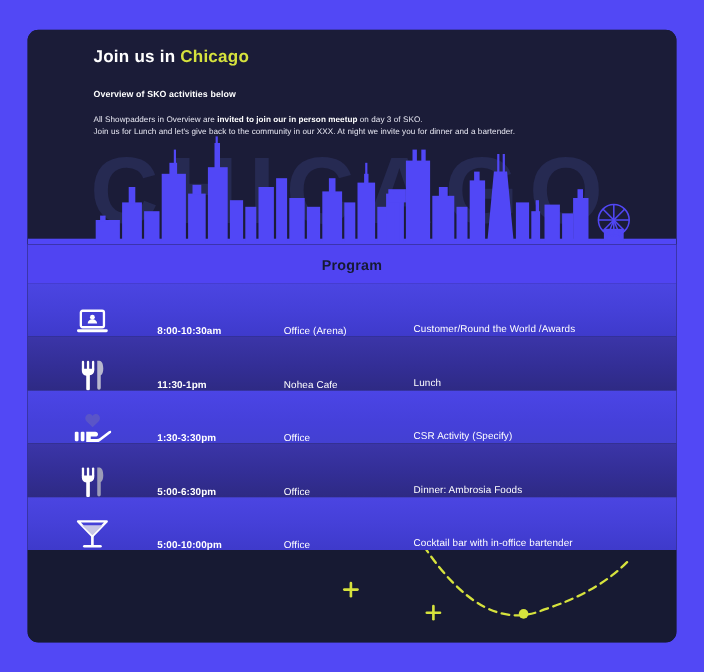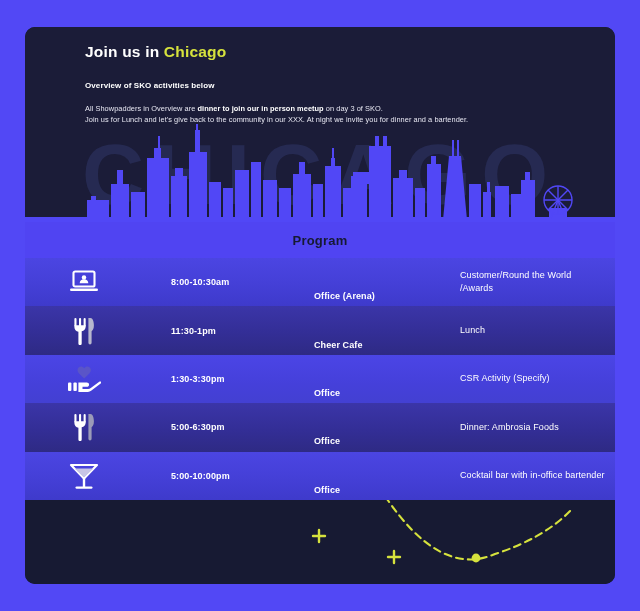--- a/index.html
+++ b/index.html
@@ -112,23 +112,22 @@
   
   .program-table {
     flex: 0 0 242px;
     display: flex;
     flex-direction: column;
   }
 
   .row {
     flex: 1 1 0;
     display: flex;
-    align-items: center;
+    align-items: flex-end;
     position: relative;
-    gap: 28px;
   }
   .row.light {
     background: linear-gradient(180deg, #4B45E2 0%, #4540D8 50%, #3E3ACB 100%);
   }
   .row.dark {
     background: linear-gradient(180deg, #3B35A8 0%, #332E96 55%, #2E2A84 100%);
   }
   .row.light.alt {
     background: linear-gradient(180deg, #4B45E6 0%, #4540DA 60%, #4340D2 100%);
   }
@@ -142,21 +141,21 @@
   .cell-time {
     flex: 0 0 115px;
     font-size: 9px;
     font-weight: 700;
     color: #FFFFFF;
     letter-spacing: .1px;
   }
   .cell-place {
     flex: 0 0 118px;
     font-size: 9px;
-    font-weight: 700;
+    font-weight: 400;
     color: #FFFFFF;
     letter-spacing: .1px;
     margin-top: 28px;
   }
   .cell-desc {
     flex: 1 1 auto;
     font-size: 9px;
     font-weight: 400;
     color: #FFFFFF;
     line-height: 1.45;
@@ -251,21 +250,21 @@
         <line x1="523" y1="68" x2="543" y2="88"></line>
         <line x1="543" y1="68" x2="523" y2="88"></line>
         <line x1="533" y1="78" x2="526" y2="96"></line>
         <line x1="533" y1="78" x2="540" y2="96"></line>
       </g>
     </svg>
 
     <div class="hero-text">
       <div class="hero-title"><span>Join us in </span><span class="accent">Chicago</span></div>
       <div class="hero-sub">Overview of SKO activities below</div>
-      <div class="hero-line"><span>All Showpadders in Overview are </span><b>dinner to join our in person meetup</b><span> on day 3 of SKO.</span></div>
+      <div class="hero-line"><span>All Showpadders in Overview are </span><b>invited to join our in person meetup</b><span> on day 3 of SKO.</span></div>
       <div class="hero-line">Join us for Lunch and let's give back to the community in our XXX. At night we invite you for dinner and a bartender.</div>
     </div>
   </div>
 
   <div class="program-header">
     <span>Program</span>
   </div>
 
   <div class="program-table">
 
@@ -291,21 +290,21 @@
             <rect x="7" y="1" width="2.1" height="8.5" rx="1"></rect>
             <rect x="11.6" y="1" width="2.1" height="8.5" rx="1"></rect>
             <path d="M2.4 8.3h11.3v1.5c0 2.3-1.7 4.1-4 4.4v12.4a1.6 1.6 0 0 1-3.3 0V14.7c-2.3-.3-4-2.1-4-4.4z"></path>
           </g>
           <g fill="#B7B7CE">
             <path d="M18.4 1c2.3 0 3.5 3.3 3.5 7.3 0 3.1-.9 5.2-2.3 5.9v11.6a1.6 1.6 0 0 1-3.2 0V1z"></path>
           </g>
         </svg>
       </div>
       <div class="cell-time">11:30-1pm</div>
-      <div class="cell-place">Cheer Cafe</div>
+      <div class="cell-place">Nohea Cafe</div>
       <div class="cell-desc">Lunch</div>
     </div>
 
     <div class="row light alt">
       <div class="cell-icon">
         <svg class="icon-svg" width="34" height="28" viewBox="0 0 34 28" fill="none">
           <path d="M17.2 3.2c1.3-2.1 4.1-2.3 5.6-.7 1.6 1.6 1.4 4-.2 5.7l-5.4 5.3-5.4-5.3c-1.6-1.7-1.8-4.1-.2-5.7 1.5-1.6 4.3-1.4 5.6.7z" fill="#5A55C8"></path>
           <g fill="#fff">
             <rect x="1" y="17.5" width="3.4" height="8.6" rx="1"></rect>
             <rect x="6.4" y="17.5" width="3.4" height="8.6" rx="1"></rect>

